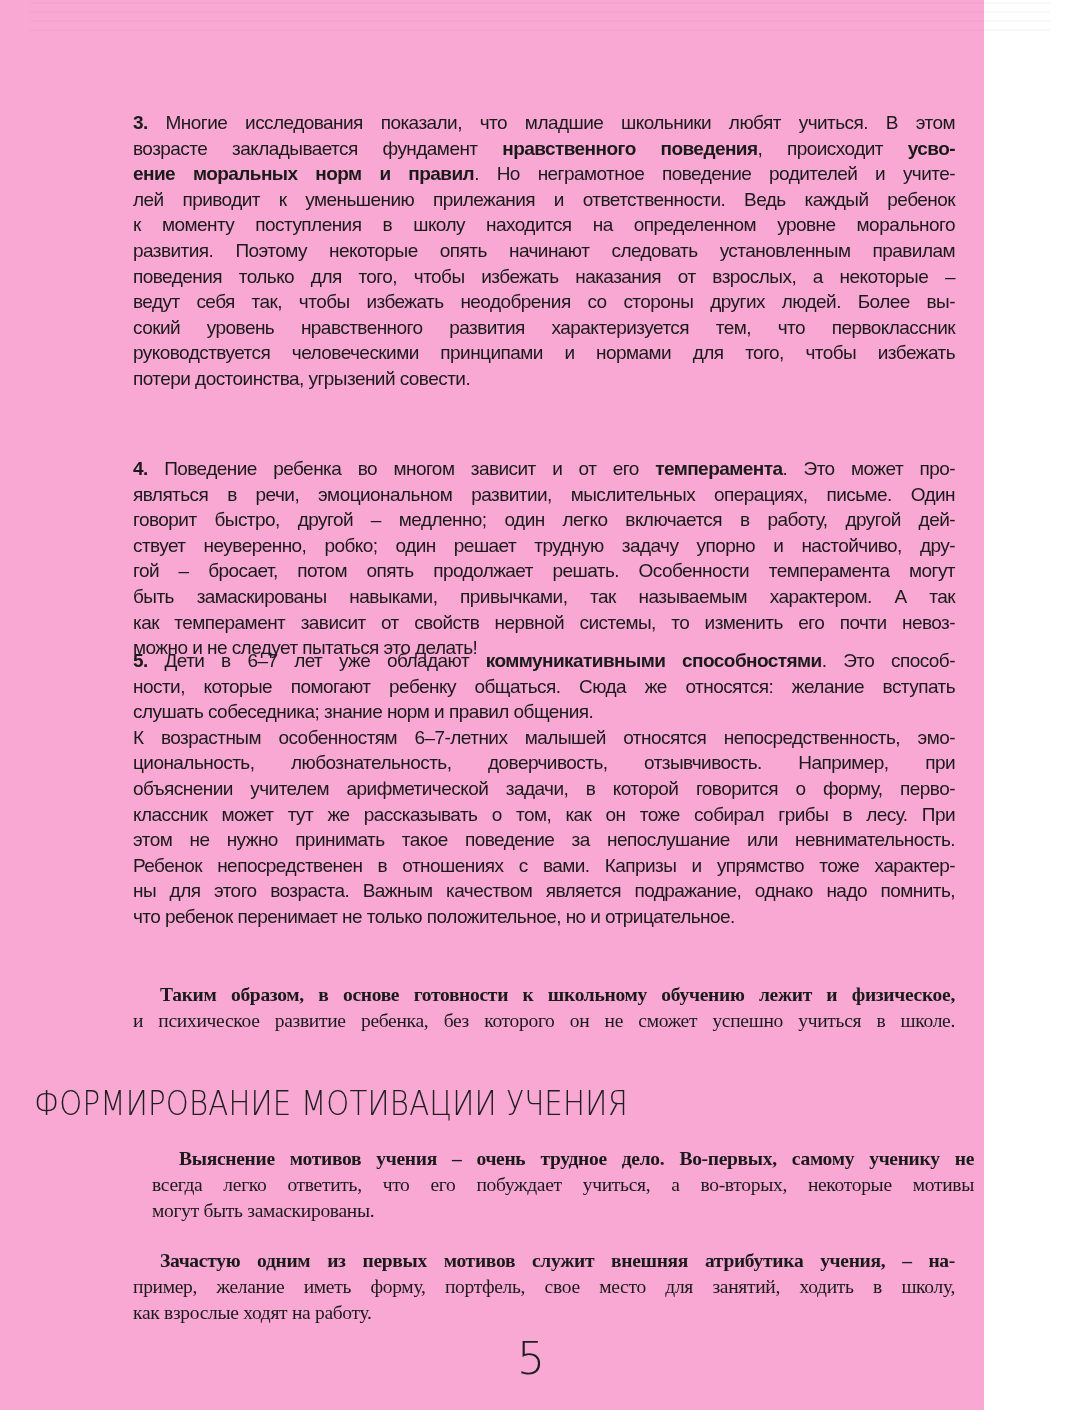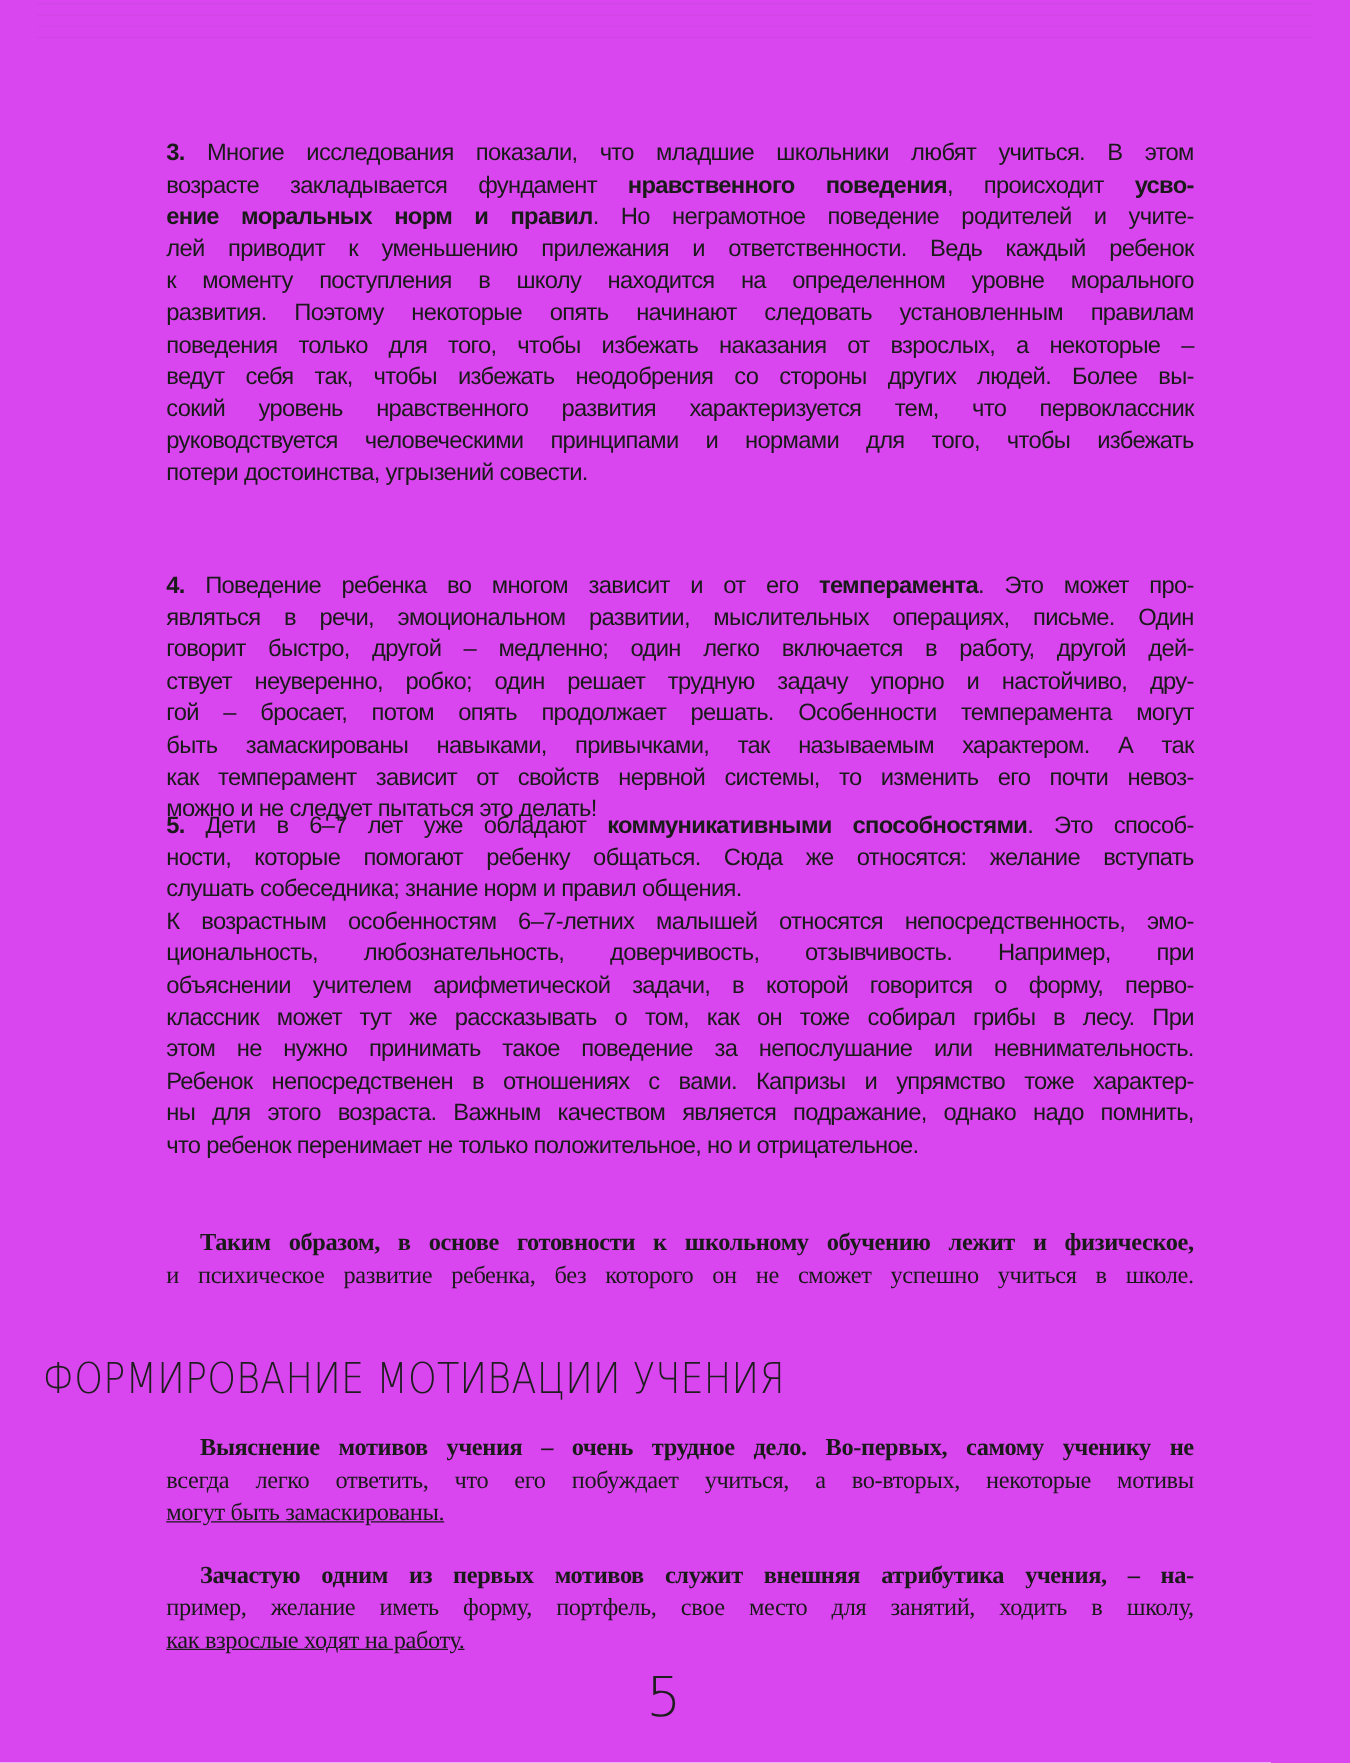--- a/index.html
+++ b/index.html
@@ -11,23 +11,23 @@
       width: 1080px;
       height: 1410px;
       position: relative;
       overflow: hidden;
       color: #1a1a1a;
     }
     .page {
       position: absolute;
       left: 0;
       top: 0;
-      width: 1080px;
+      width: 984px;
       height: 1410px;
-      background: #d946ef;
+      background: #f9a8d4;
     }
     .bleed {
       position: absolute;
       left: 30px;
       top: 2px;
       width: 1020px;
       height: 30px;
       background: repeating-linear-gradient(180deg, rgba(0,0,0,0.025) 0px, rgba(0,0,0,0.025) 2px, transparent 2px, transparent 9px);
     }
     .sans-block {
@@ -68,21 +68,20 @@
       text-align: justify;
       text-align-last: justify;
       white-space: nowrap;
     }
     .serif-block .line.indent {
       padding-left: 27px;
       font-weight: bold;
     }
     .serif-block .line.last {
       text-align-last: left;
-      text-decoration: underline;
     }
     .heading {
       position: absolute;
       left: 34px;
       top: 1083px;
       font-family: "DejaVu Sans", sans-serif;
       font-weight: 200;
       font-size: 34px;
       letter-spacing: 0.2px;
       color: #1e1e1e;
@@ -145,21 +144,21 @@
     <span class="line last">что ребенок перенимает не только положительное, но и отрицательное.</span>
   </div>
 
   <div class="serif-block" style="top:982px;">
     <span class="line indent">Таким образом, в основе готовности к школьному обучению лежит и физическое,</span>
     <span class="line">и психическое развитие ребенка, без которого он не сможет успешно учиться в школе.</span>
   </div>
 
   <div class="heading">ФОРМИРОВАНИЕ МОТИВАЦИИ УЧЕНИЯ</div>
 
-  <div class="serif-block" style="top:1146px;">
+  <div class="serif-block" style="top:1146px;margin-left:19px;">
     <span class="line indent">Выяснение мотивов учения – очень трудное дело. Во-первых, самому ученику не</span>
     <span class="line">всегда легко ответить, что его побуждает учиться, а во-вторых, некоторые мотивы</span>
     <span class="line last">могут быть замаскированы.</span>
   </div>
   <div class="serif-block" style="top:1224px;margin-top:24px;">
     <span class="line indent">Зачастую одним из первых мотивов служит внешняя атрибутика учения, – на-</span>
     <span class="line">пример, желание иметь форму, портфель, свое место для занятий, ходить в школу,</span>
     <span class="line last">как взрослые ходят на работу.</span>
   </div>
 

